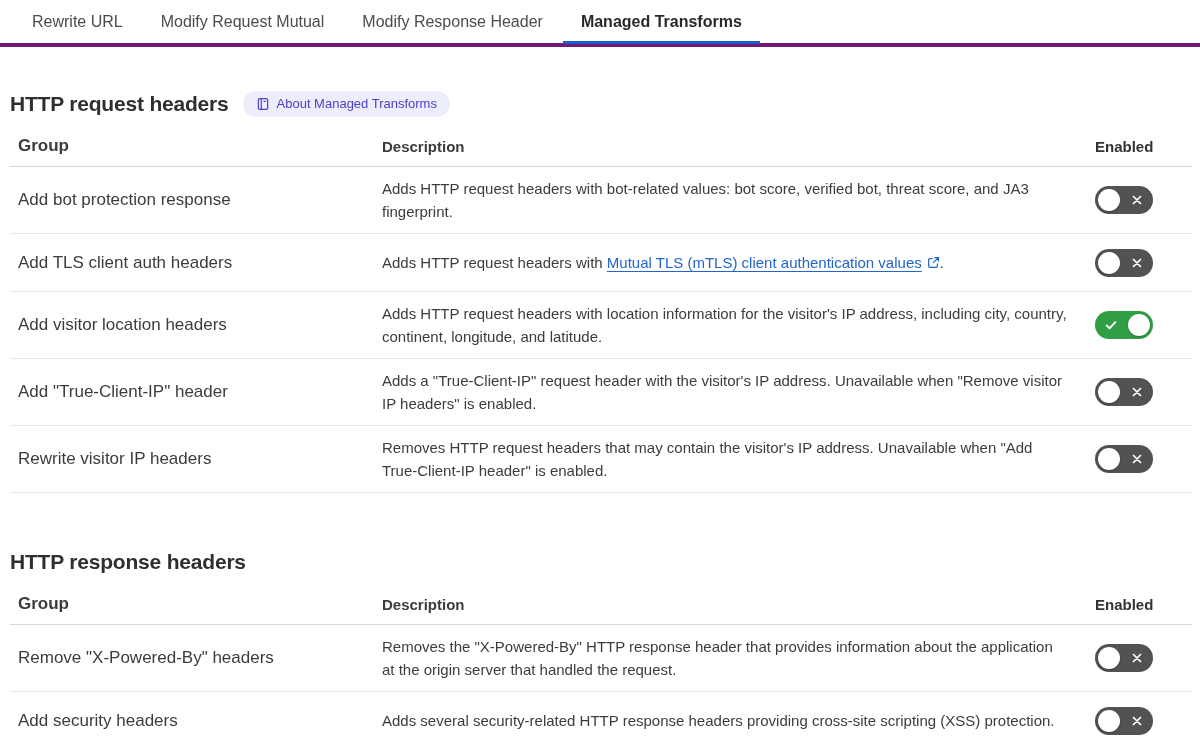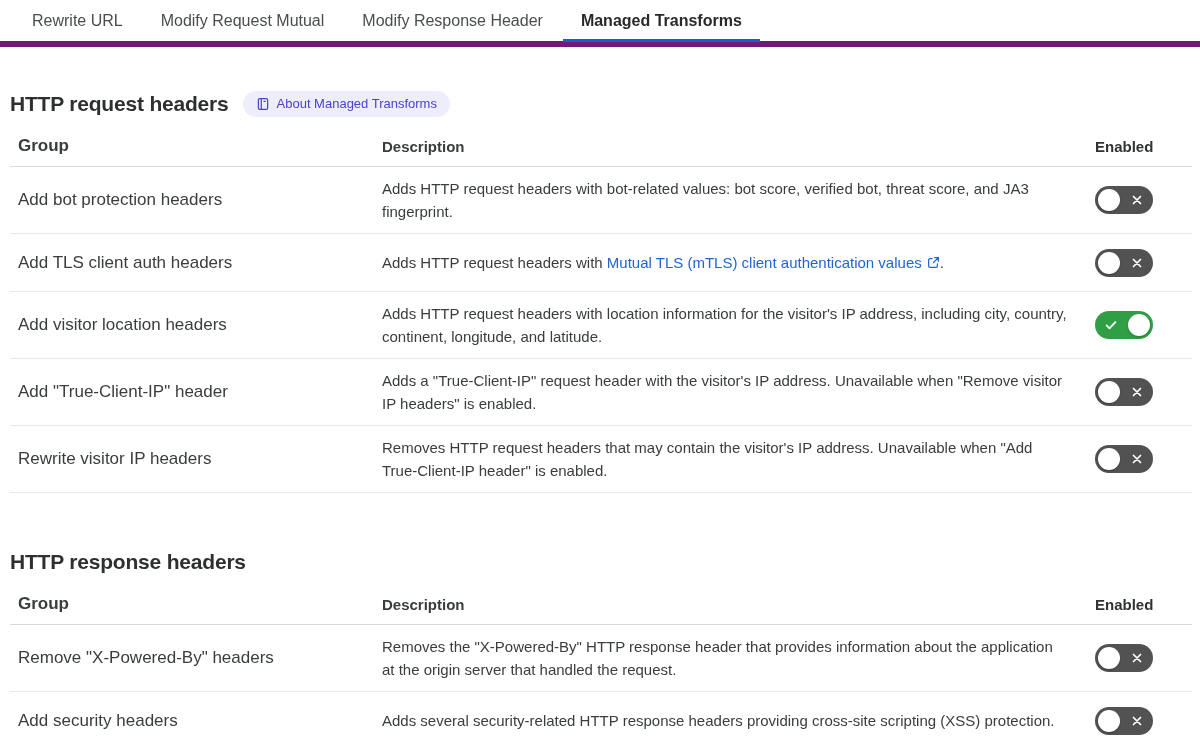--- a/index.html
+++ b/index.html
@@ -8,21 +8,21 @@
     width:1200px; height:742px; overflow:hidden;
     font-family:"Liberation Sans","DejaVu Sans",sans-serif;
     color:#36393a;
     -webkit-font-smoothing:antialiased;
   }
   .page { width:1200px; height:742px; position:relative; }
 
   
   .tabs {
     display:flex; align-items:stretch; height:47px;
-    padding-left:14px; border-bottom:6px solid #701a75;
+    padding-left:14px; border-bottom:4px solid #701a75;
   }
   .tab {
     position:relative; display:flex; align-items:center;
     padding:0 18px; margin-right:2px;
     font-size:16px; color:#4a4d4e; cursor:pointer; white-space:nowrap;
   }
   .tab.active { color:#27292a; font-weight:600; }
   .tab.active::after {
     content:""; position:absolute; left:0; right:0; bottom:-1px; height:3px;
     background:var(--accent-blue,#1d5dc9);
@@ -52,21 +52,21 @@
     font-size:15px; font-weight:700; color:#303233;
   }
   .trow {
     display:flex; align-items:center; min-height:58px;
     padding:10px 0 10px 8px; border-bottom:1px solid #e8e8e8;
   }
   .col-group { flex:0 0 364px; padding-right:24px; font-size:17px; color:#3a3d3e; line-height:22px; }
   .col-desc  { flex:0 0 705px; padding-right:20px; font-size:15px; color:#3a3d3e; line-height:23px; }
   .col-enabled { flex:1 1 auto; padding-left:8px; display:flex; align-items:center; }
   .desc-link {
-    color:var(--link-blue,#2166cf); 
+    color:var(--link-blue,#2166cf); text-decoration:underline;
     text-underline-offset:3px; cursor:pointer;
   }
   .desc-link .ext-icon { margin-left:5px; vertical-align:-1px; }
 
   
   .toggle {
     position:relative; width:58px; height:28px; border-radius:14px;
     border:none; cursor:pointer; flex:0 0 auto; padding:0; display:block;
   }
   .toggle.off { background:var(--toggle-off,#525252); }
@@ -114,21 +114,21 @@
     </div>
     <div class="thead">
       <div class="col-group">Group</div>
       <div class="col-desc">Description</div>
       <div class="col-enabled">
             <span>Enabled</span>
           </div>
     </div>
     <div>
           <div class="trow">
-    <div class="col-group">Add bot protection headers</div>
+    <div class="col-group">Add bot protection response</div>
     <div class="col-desc"><span>Adds HTTP request headers with bot-related values: bot score, verified bot, threat score, and JA3 fingerprint.</span></div>
     <div class="col-enabled">
       <button class="toggle off" role="switch" aria-checked="false">
 
         <svg class="t-icon t-x" viewBox="0 0 16 16">
           <path d="M4 4l8 8M12 4l-8 8" fill="none" stroke="#fff" stroke-width="2" stroke-linecap="round"></path>
         </svg>
         <span class="knob"></span>
       </button>
     </div>

